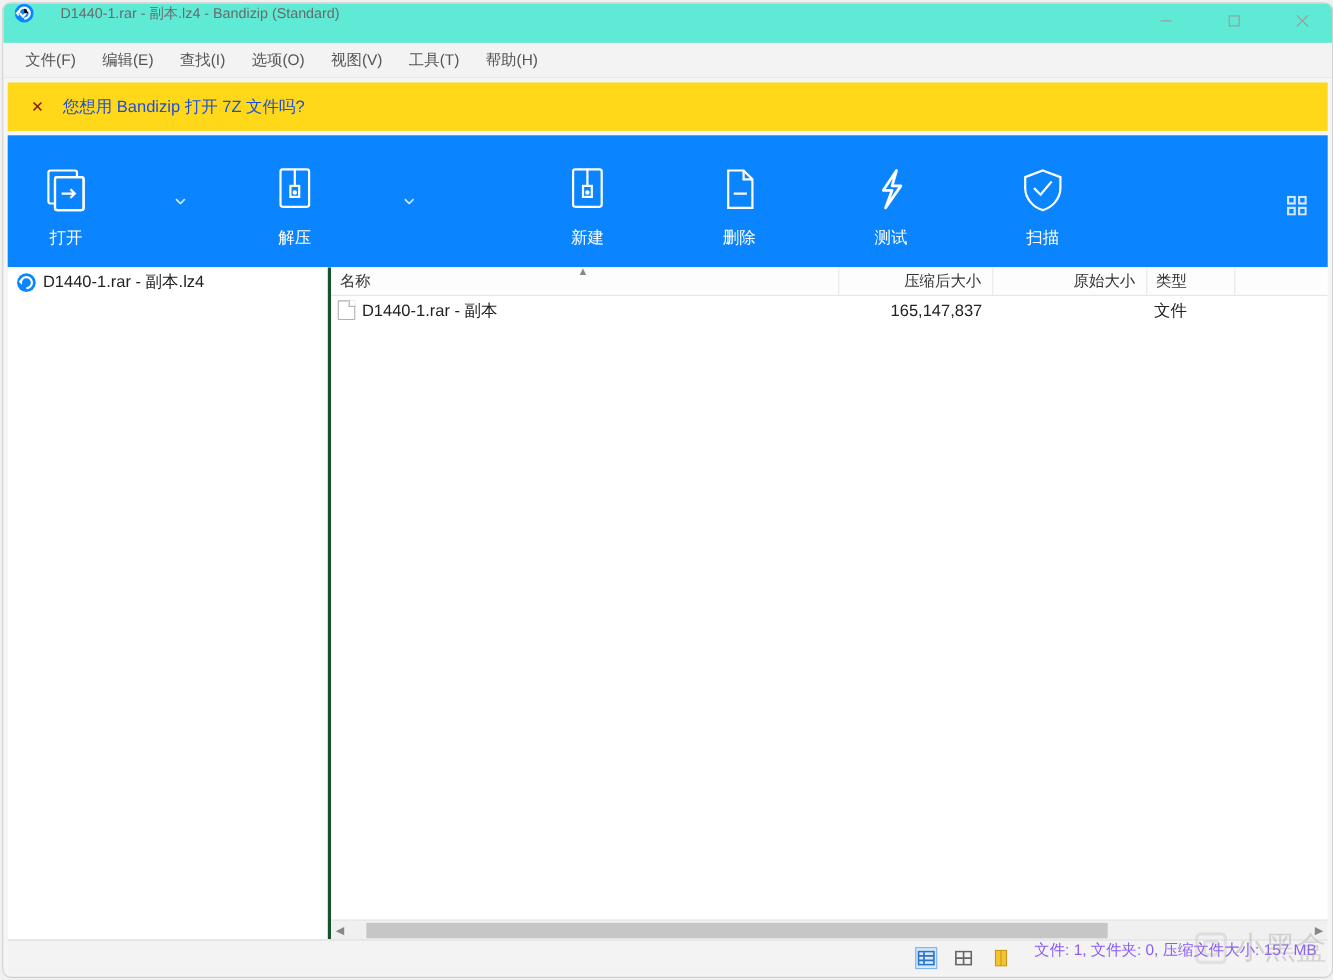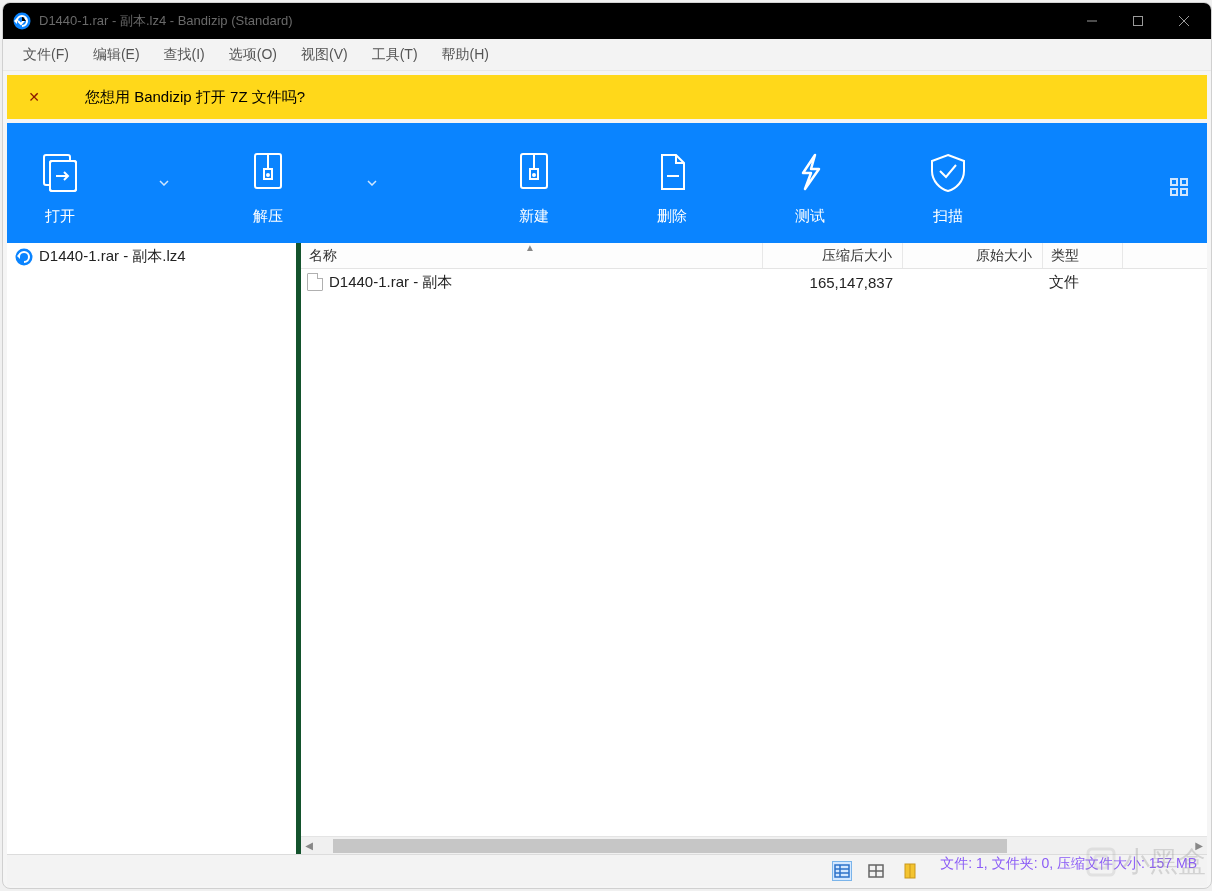--- a/index.html
+++ b/index.html
@@ -1,49 +1,49 @@
 <!DOCTYPE html>
 <html><head>
   <meta charset="utf-8">
   <style>
     * { margin: 0; padding: 0; box-sizing: border-box; font-family: "Microsoft YaHei", "Segoe UI", sans-serif; }
     body { width: 1212px; height: 891px; background: #f0f0f0; overflow: hidden; position: relative; }
 
     .window { width: 1210px; height: 887px; margin: 2px; background: #f5f5f5; border: 1px solid #d0d0d0; border-radius: 8px; display: flex; flex-direction: column; overflow: hidden; }
 
     
-    .titlebar { height: 36px; background: #000000; display: flex; align-items: center; padding: 0 4px; }
+    .titlebar { height: 36px; background: #5eead4; display: flex; align-items: flex-start; padding: 0 4px; gap: 16px; }
     .titlebar .appicon { width: 18px; height: 18px; margin: 0 8px 0 6px; }
     .titlebar .title { font-size: 13px; color: #6a6a6a; flex: 1; }
     .titlebar .winbtn { width: 46px; height: 32px; display: flex; align-items: center; justify-content: center; color: #8a8a8a; }
     .winbtn svg { stroke: #9a9a9a; }
 
     
     .menubar { height: 32px; background: #f3f3f3; display: flex; align-items: center; padding: 0 8px; border-bottom: 1px solid #e8e8e8; }
     .menubar .menuitem { padding: 4px 12px; font-size: 14px; color: #555; cursor: default; }
 
     
     .notification { height: 44px; background: #ffd81a; display: flex; align-items: center; padding: 0 4px; margin: 4px 4px 0 4px; }
     .notification .close { width: 46px; text-align: center; color: #8a1600; font-size: 14px; }
-    .notification .msg { font-size: 15px; color: #000000; margin-left: 28px; }
+    .notification .msg { font-size: 15px; color: #1d4ed8; }
 
     
     .toolbar { height: 120px; background: linear-gradient(#0a84ff, #0a84ff); display: flex; align-items: center; padding: 0 8px; margin: 4px 4px 0 4px; gap: 48px; }
     .toolbtn { display: flex; flex-direction: column; align-items: center; justify-content: center; color: #fff; width: 90px; height: 100px; }
     .toolbtn.wide { width: 100px; }
     .toolbtn .ticon { height: 60px; display:flex; align-items:center; justify-content:center; }
     .toolbtn .tlabel { font-size: 15px; margin-top: 6px; }
     .tool-sep { width: 10px; }
     .tool-chevron { width: 22px; color:#cfe6ff; display:flex; align-items:center; justify-content:center; height:100px; }
     .tool-right { margin-left: auto; width:40px; display:flex; align-items:flex-start; justify-content:center; padding-top:8px;}
     .tool-right svg { stroke:#cfe6ff; }
 
     
     .main { flex: 1; display: flex; background: #f5f5f5; margin: 0 4px; border-top: none; overflow:hidden;}
-    .tree { width: 294px; background: #ffffff; border-right: 5px solid #14532d; }
+    .tree { width: 294px; background: #ffffff; border-right: 3px solid #14532d; }
     .tree-item { display:flex; align-items:center; padding:4px 8px; font-size:15px; color:#222; }
     .tree-item .ticon2 { width:18px; height:18px; margin-right:6px; }
 
     .list { flex:1; display:flex; flex-direction:column; background:#fff; }
     .list-header { height:26px; display:flex; align-items:center; border-bottom:1px solid #e4e4e4; font-size:14px; color:#333; background:#fdfdfd; position:relative;}
     .lh-col { padding:3px 8px; border-right:1px solid #e8e8e8; height:100%; display:flex; align-items:center;}
     .lh-name { flex: 0 0 462px; }
     .lh-comp { flex: 0 0 140px; justify-content:flex-end; padding-right:10px;}
     .lh-orig { flex: 0 0 140px; justify-content:flex-end; padding-right:10px;}
     .lh-type { flex: 0 0 80px; }

